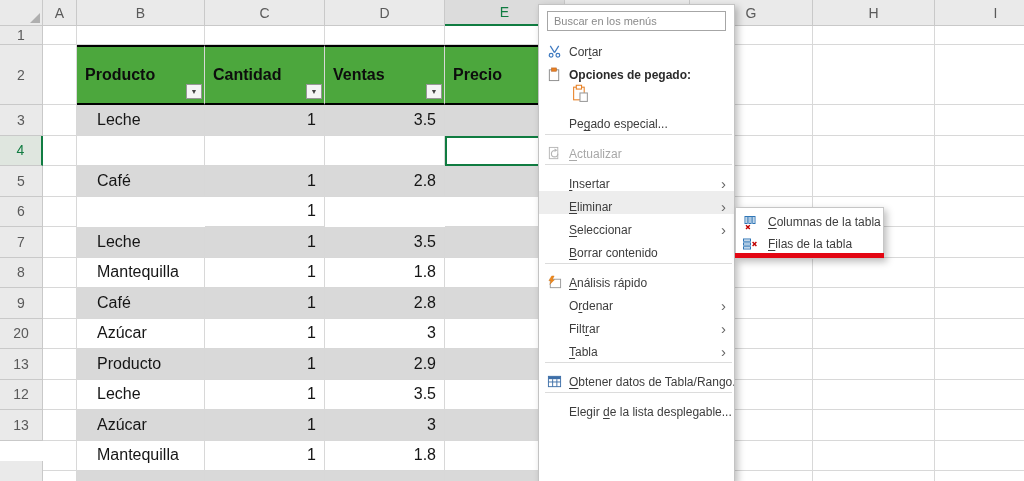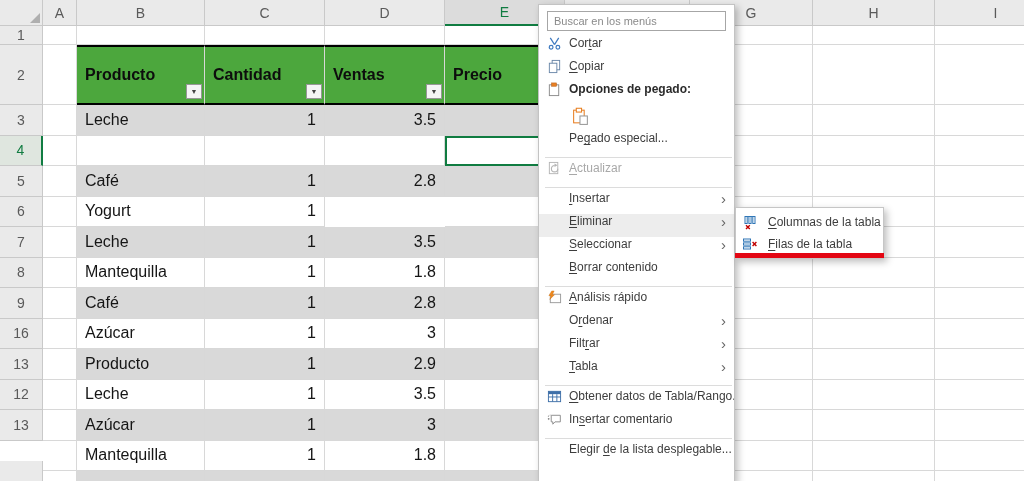--- a/index.html
+++ b/index.html
@@ -4,21 +4,21 @@
 <style>
   html,body{margin:0;padding:0}
   body{width:1024px;height:481px;overflow:hidden;position:relative;background:#fff;
        font-family:"Liberation Sans",sans-serif;}
   
   #sheet{position:absolute;inset:0;background:#fff}
   .c{position:absolute;box-sizing:border-box;background:#fff;
      border-right:1px solid #D8D8D8;border-bottom:1px solid #D8D8D8;
      display:flex;align-items:center;font-size:16px;color:#151515;overflow:hidden}
   .band{background:#D9D9D9}
-  .txt{padding-left:8px}
+  .txt{padding-left:20px}
   .num{justify-content:flex-end;padding-right:8px}
   .ghead{background:#4CA73D;border-top:2px solid #000;border-bottom:2px solid #000;
          font-weight:bold;color:#0d0d0d}
   .ghead .hlbl{padding-left:8px}
   .filterbtn{position:absolute;right:2px;bottom:4px;width:14px;height:13px;background:#F5F5F5;
              border:1px solid #979797;display:flex;align-items:center;justify-content:center;
              font-size:7px;color:#444;line-height:1}
   .selcell{border:2px solid #107C41;background:#fff;z-index:2}
   .ch,.rh{position:absolute;box-sizing:border-box;background:#EAEAEA;
           border-right:1px solid #C9C9C9;border-bottom:1px solid #C9C9C9;
@@ -29,21 +29,21 @@
        border-left:10px solid transparent;border-bottom:10px solid #AFAFAF}
   
   #cmenu{position:absolute;left:538px;top:4px;width:197px;height:479px;background:#fff;
          border:1px solid #C3C3C3;box-shadow:3px 3px 7px rgba(0,0,0,.25);z-index:10;
          box-sizing:border-box;padding-top:6px;overflow:hidden}
   .searchwrap{margin:0 8px 5px}
   input.search{width:100%;height:20px;box-sizing:border-box;border:1px solid #A6A6A6;
                font-size:11px;padding:0 6px;color:#444;outline:none;
                font-family:"Liberation Sans",sans-serif}
   input.search::placeholder{color:#8A8A8A}
-  .mitem{height:23px;display:flex;align-items:flex-start;font-size:12px;color:#3D3D3D;
+  .mitem{height:23px;display:flex;align-items:flex-end;font-size:12px;color:#3D3D3D;
          padding:0 8px;position:relative;white-space:nowrap}
   .mico{flex:0 0 22px;display:flex;align-items:center}
   .mico svg{width:15px;height:15px}
   .mlabel{white-space:nowrap}
   .marrow{margin-left:auto;color:#666;font-size:15px;line-height:1}
   .mitem.hl{background:#EDEDED}
   .mitem.dis{color:#A8A8A8}
   .mitem.bold .mlabel{font-weight:bold;color:#2b2b2b}
   .mdiv{height:1px;background:#DCDCDC;margin:3px 2px 3px 6px}
   .pasterow{height:26px;display:flex;align-items:center;padding-left:30px}
@@ -77,21 +77,21 @@
     <div class="ch" style="left: 935px; top: 0px; width: 122px; height: 26px;">I</div>
     <div class="rh" style="left: 0px; top: 26px; width: 43px; height: 19px;">1</div>
     <div class="rh" style="left: 0px; top: 45px; width: 43px; height: 60px;">2</div>
     <div class="rh" style="left: 0px; top: 105px; width: 43px; height: 30.5px;">3</div>
     <div class="rh sel" style="left: 0px; top: 135.5px; width: 43px; height: 30.5px;">4</div>
     <div class="rh" style="left: 0px; top: 166px; width: 43px; height: 30.5px;">5</div>
     <div class="rh" style="left: 0px; top: 196.5px; width: 43px; height: 30.5px;">6</div>
     <div class="rh" style="left: 0px; top: 227px; width: 43px; height: 30.5px;">7</div>
     <div class="rh" style="left: 0px; top: 257.5px; width: 43px; height: 30.5px;">8</div>
     <div class="rh" style="left: 0px; top: 288px; width: 43px; height: 30.5px;">9</div>
-    <div class="rh" style="left: 0px; top: 318.5px; width: 43px; height: 30.5px;">16</div>
+    <div class="rh" style="left: 0px; top: 318.5px; width: 43px; height: 30.5px;">20</div>
     <div class="rh" style="left: 0px; top: 349px; width: 43px; height: 30.5px;">13</div>
     <div class="rh" style="left: 0px; top: 379.5px; width: 43px; height: 30.5px;">12</div>
     <div class="rh" style="left: 0px; top: 410px; width: 43px; height: 30.5px;">13</div>
     <div class="rh" style="left: 0px; top: 461px; width: 43px; height: 30.5px;">14</div>
     <div class="rh" style="left: 0px; top: 471px; width: 43px; height: 12px;"></div>
     <div class="c" style="left: 43px; top: 26px; width: 34px; height: 19px;"></div>
     <div class="c" style="left: 77px; top: 26px; width: 128px; height: 19px;"></div>
     <div class="c" style="left: 205px; top: 26px; width: 120px; height: 19px;"></div>
     <div class="c" style="left: 325px; top: 26px; width: 120px; height: 19px;"></div>
     <div class="c" style="left: 445px; top: 26px; width: 120px; height: 19px;"></div>
@@ -149,21 +149,20 @@
     <div class="c" style="left: 43px; top: 166px; width: 34px; height: 30.5px;"></div>
     <div class="c band txt" style="left: 77px; top: 166px; width: 128px; height: 30.5px;">Café</div>
     <div class="c band num" style="left: 205px; top: 166px; width: 120px; height: 30.5px;">1</div>
     <div class="c band num" style="left: 325px; top: 166px; width: 120px; height: 30.5px;">2.8</div>
     <div class="c band" style="left: 445px; top: 166px; width: 120px; height: 30.5px;"></div>
     <div class="c" style="left: 565px; top: 166px; width: 125px; height: 30.5px;"></div>
     <div class="c" style="left: 690px; top: 166px; width: 123px; height: 30.5px;"></div>
     <div class="c" style="left: 813px; top: 166px; width: 122px; height: 30.5px;"></div>
     <div class="c" style="left: 935px; top: 166px; width: 122px; height: 30.5px;"></div>
     <div class="c" style="left: 43px; top: 196.5px; width: 34px; height: 30.5px;"></div>
-    <div class="c txt" style="left: 77px; top: 196.5px; width: 128px; height: 30.5px;">Yogurt</div>
     <div class="c num" style="left: 205px; top: 196.5px; width: 120px; height: 30.5px;">1</div>
     <div class="c" style="left: 445px; top: 196.5px; width: 120px; height: 30.5px;"></div>
     <div class="c" style="left: 565px; top: 196.5px; width: 125px; height: 30.5px;"></div>
     <div class="c" style="left: 690px; top: 196.5px; width: 123px; height: 30.5px;"></div>
     <div class="c" style="left: 813px; top: 196.5px; width: 122px; height: 30.5px;"></div>
     <div class="c" style="left: 935px; top: 196.5px; width: 122px; height: 30.5px;"></div>
     <div class="c" style="left: 43px; top: 227px; width: 34px; height: 30.5px;"></div>
     <div class="c band txt" style="left: 77px; top: 227px; width: 128px; height: 30.5px;">Leche</div>
     <div class="c band num" style="left: 205px; top: 227px; width: 120px; height: 30.5px;">1</div>
     <div class="c band num" style="left: 325px; top: 227px; width: 120px; height: 30.5px;">3.5</div>
@@ -254,29 +253,20 @@
       <div class="mitem">
         <span class="mico">
           <svg viewBox="0 0 16 16">
             <path d="M3.5 2 L8 9.2 M12.5 2 L8 9.2" stroke="#3F7AC0" stroke-width="1.3" fill="none"></path>
             <circle cx="4.4" cy="12" r="2" fill="none" stroke="#3F7AC0" stroke-width="1.3"></circle>
             <circle cx="11.6" cy="12" r="2" fill="none" stroke="#3F7AC0" stroke-width="1.3"></circle>
           </svg>
         </span>
         <span class="mlabel">Cor<u>t</u>ar</span>
       </div>
-      <div class="mitem">
-        <span class="mico">
-          <svg viewBox="0 0 16 16">
-            <rect x="5.5" y="1.5" width="8" height="10" fill="#fff" stroke="#6A87A8"></rect>
-            <rect x="2.5" y="4.5" width="8" height="10" fill="#fff" stroke="#6A87A8"></rect>
-          </svg>
-        </span>
-        <span class="mlabel"><u>C</u>opiar</span>
-      </div>
       <div class="mitem bold">
         <span class="mico">
           <svg viewBox="0 0 16 16">
             <rect x="2.5" y="3" width="10" height="11.5" fill="#fff" stroke="#8A8A8A"></rect>
             <rect x="5" y="1" width="5" height="3.5" fill="#E88024" stroke="#B65C14" stroke-width=".6"></rect>
           </svg>
         </span>
         <span class="mlabel">Opciones de pegado:</span>
       </div>
       <div class="pasterow">
@@ -352,30 +342,20 @@
       <div class="mitem">
         <span class="mico">
           <svg viewBox="0 0 16 16">
             <rect x="1.5" y="2.5" width="13" height="11" fill="#fff" stroke="#3E6FA8"></rect>
             <rect x="1.5" y="2.5" width="13" height="3" fill="#3E6FA8"></rect>
             <path d="M1.5 8.5 H14.5 M6 5.5 V13.5 M10.5 5.5 V13.5" stroke="#3E6FA8" fill="none"></path>
           </svg>
         </span>
         <span class="mlabel"><u>O</u>btener datos de Tabla/Rango...</span>
       </div>
-      <div class="mitem">
-        <span class="mico">
-          <svg viewBox="0 0 16 16">
-            <path d="M4.5 3.5 H14.2 V10.5 H8.5 L6.2 13 V10.5 H4.5 Z" fill="#fff" stroke="#8A8A8A"></path>
-            <path d="M1.5 8 V4.8 A1.6 1.6 0 0 1 3.1 3.2 H3.6" fill="none" stroke="#8A8A8A" stroke-dasharray="1.6 1.1"></path>
-            <path d="M.9 6.6 L1.9 8.9 L3.1 7 Z" fill="#8A8A8A"></path>
-          </svg>
-        </span>
-        <span class="mlabel">In<u>s</u>ertar comentario</span>
-      </div>
       <div class="mdiv"></div>
       <div class="mitem">
         <span class="mico"></span>
         <span class="mlabel">Elegir <u>d</u>e la lista desplegable...</span>
       </div>
     </div>
 </div>
 
 <div id="smenu">
   <div id="smenu-items">

